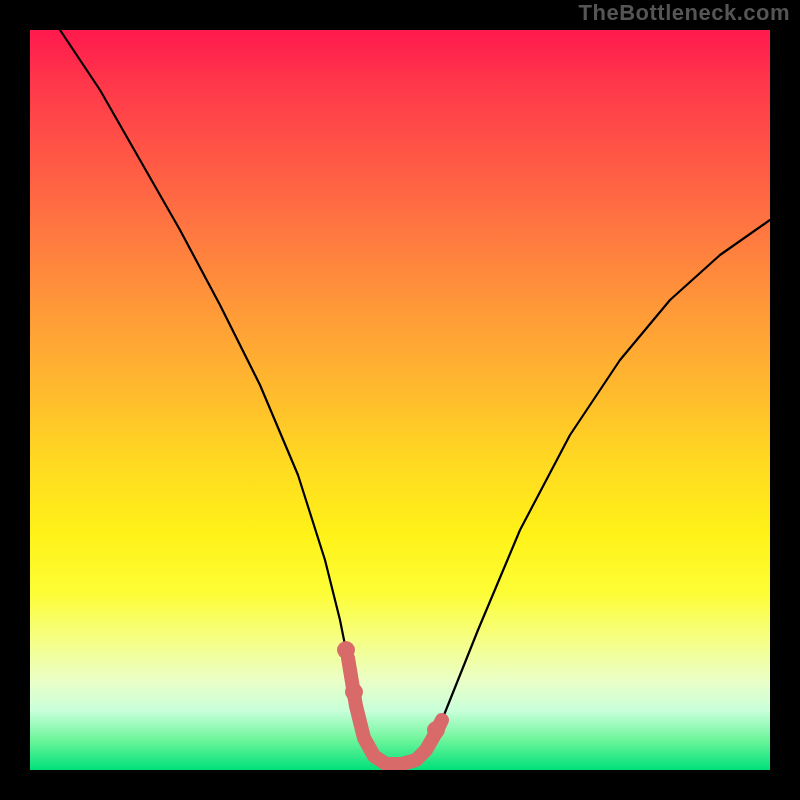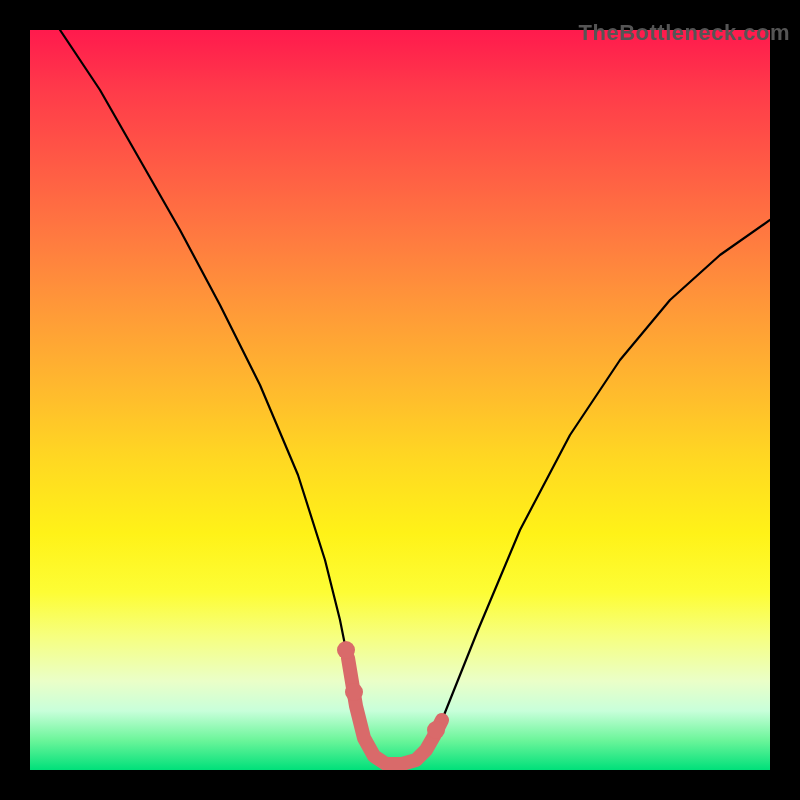--- a/index.html
+++ b/index.html
@@ -12,21 +12,21 @@
     overflow: hidden;
   }
   .frame {
     position: relative;
     width: 800px;
     height: 800px;
     background: #000;
   }
   .watermark {
     position: absolute;
-    top: 20px;
+    top: 0;
     right: 10px;
     color: #555;
     font-size: 22px;
     font-weight: 600;
     letter-spacing: 0.5px;
     z-index: 5;
   }
   .plot {
     position: absolute;
     left: 30px;

